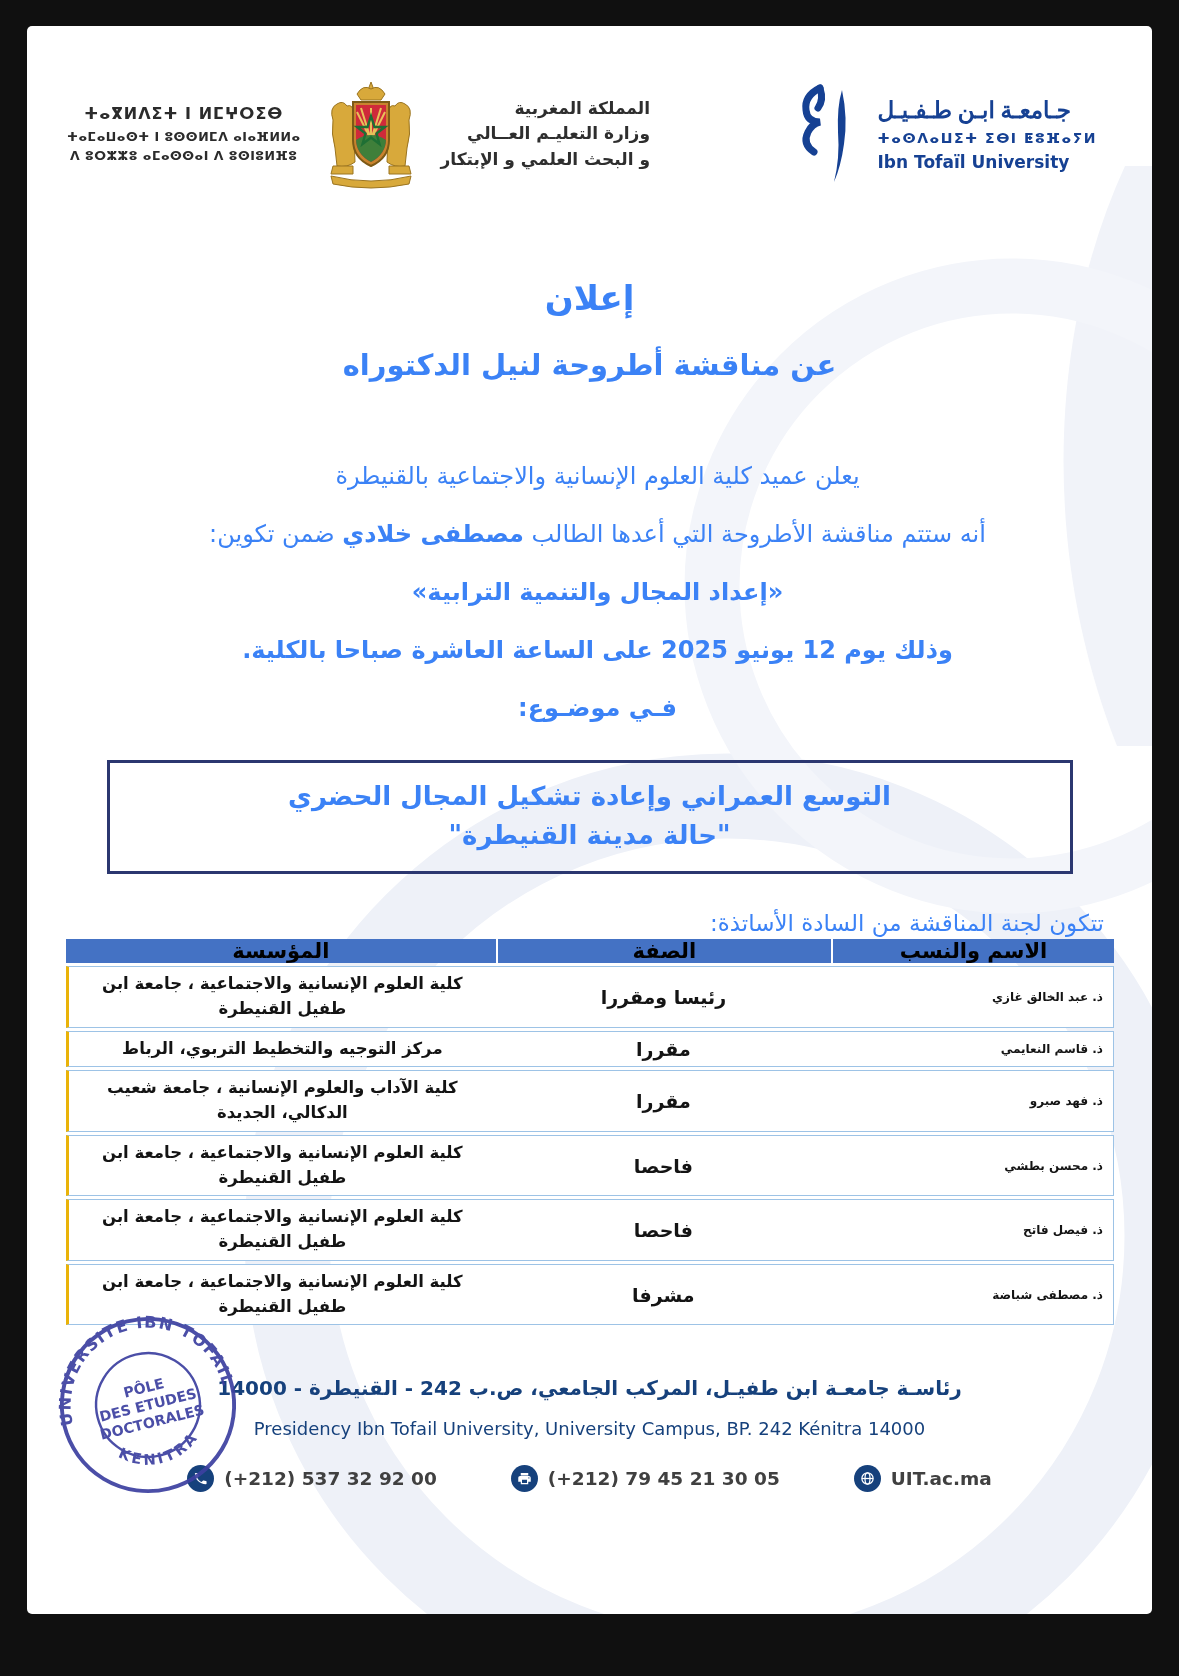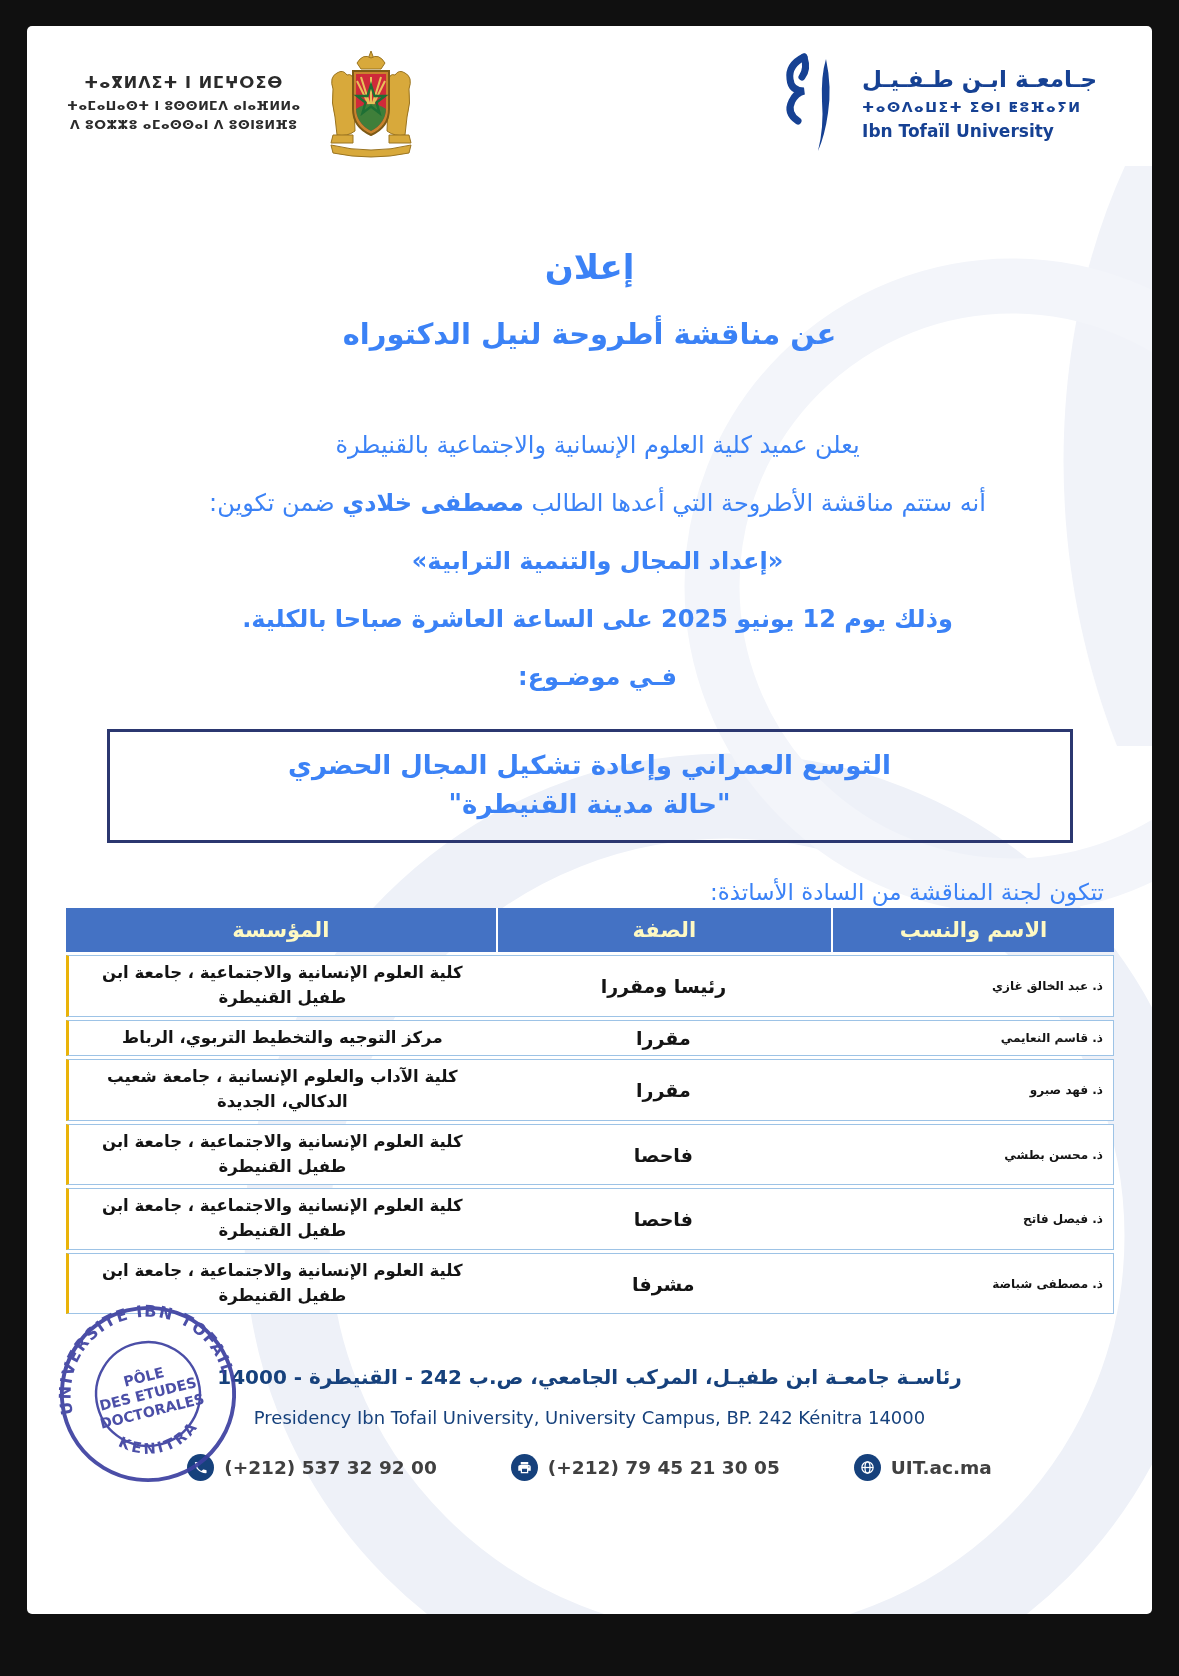--- a/index.html
+++ b/index.html
@@ -16,30 +16,30 @@
     overflow:hidden;
     direction:rtl;
   }
   .content{position:relative;z-index:1;}
   
   .watermark{position:absolute;inset:0;z-index:0;pointer-events:none;}
   
   .header{
     direction:ltr;
     display:flex;justify-content:space-between;align-items:flex-start;
-    padding:21px 55px 0 40px;
+    padding:52px 55px 0 40px;
   }
   .ministry-group{display:flex;align-items:center;gap:22px;}
   .tifinagh-block{color:#2b2b2b;text-align:center;line-height:1.55;}
   .tifinagh-line1{font-size:16px;font-weight:700;letter-spacing:1px;}
   .tifinagh-line2,.tifinagh-line3{font-size:12.5px;font-weight:700;letter-spacing:.5px;}
   .ministry-ar{direction:rtl;text-align:right;color:#2e2e2e;font-weight:700;font-size:17px;line-height:1.5;}
   .university-group{display:flex;align-items:center;gap:14px;}
   .uni-text{color:#164193;text-align:left;line-height:1.35;}
-  .uni-ar{font-size:23px;font-weight:700;direction:rtl;text-align:left;}
+  .uni-ar{font-size:23px;font-weight:700;direction:rtl;text-align:left;font-family:Liberation Serif, serif;}
   .uni-tif{font-size:14px;font-weight:700;letter-spacing:1.5px;margin-top:3px;}
   .uni-en{font-size:17px;font-weight:700;margin-top:3px;}
   
   .t-navy{color:#3b82f6;}
   .ann-title{margin-top:88px;text-align:center;font-size:34px;font-weight:700;}
   .ann-subtitle{margin-top:30px;text-align:center;font-size:29px;font-weight:700;}
   .body-block{margin-top:82px;text-align:center;font-size:24px;line-height:1.0;padding-left:16px;}
   .body-line{margin-top:34px;}
   .b{font-weight:700;}
   
@@ -53,22 +53,22 @@
   .committee-intro{margin:36px 48px 0 0;text-align:right;font-size:23px;}
   table.committee{
     width:1048px;margin:16px auto 0 aupx;margin-inline:38px 39px;
     border-collapse:separate;border-spacing:0 3px;
     table-layout:fixed;
   }
   table.committee col.c-name{width:27%;}
   table.committee col.c-role{width:32%;}
   table.committee col.c-inst{width:41%;}
   table.committee th{
-    background:#4472c4;color:#fef9c3;font-size:21px;font-weight:700;
-    padding:10px 6px;text-align:center;border-inline-end:2px solid #ffffff;
+    background:#4472c4;color:#000000;font-size:21px;font-weight:700;
+    padding:0 6px;text-align:center;border-inline-end:2px solid #ffffff;
   }
   table.committee th:last-child{border-inline-end:none;}
   table.committee td{
     background:#ffffff;color:#141414;font-weight:700;
     border-top:1px solid #9dc3e6;border-bottom:1px solid #9dc3e6;
     padding:5px 10px;vertical-align:middle;
   }
   table.committee td:first-child{border-right:1px solid #9dc3e6;}
   table.committee td:last-child{border-left:3px solid #eab308;}
   td.cell-name{font-size:12px;text-align:right;padding-right:26px;}
@@ -133,20 +133,25 @@
             <line x1="48" y1="62" x2="62" y2="34"></line>
             <line x1="48" y1="62" x2="38" y2="30"></line>
             <line x1="48" y1="62" x2="58" y2="30"></line>
           </g>
           <path d="M33 62 Q48 52 63 62 L63 61 Q63 76 48 84 Q33 76 33 61 Z" fill="#3f7f3a"></path>
           <path d="M48 38 L51.5 49 L62 49 L53.5 55.5 L56.5 66 L48 59.5 L39.5 66 L42.5 55.5 L34 49 L44.5 49 Z" fill="none" stroke="#1e6f34" stroke-width="2.4"></path>
 
           <path d="M8 98 Q48 108 88 98 L86 106 Q48 114 10 106 Z" fill="#d8a93b" stroke="#9a7420" stroke-width="1"></path>
         </svg>
 
+        <div class="ministry-ar">
+          <div>المملكة المغربية</div>
+          <div>وزارة التعليـم العــالي</div>
+          <div>و البحث العلمي و الإبتكار</div>
+        </div>
       </div>
 
       <div class="university-group">
 
         <svg width="74" height="112" viewBox="0 0 74 112">
           <g fill="none" stroke="#164193" stroke-width="7" stroke-linecap="round">
             <path d="M30 10 Q14 18 16 32 Q17 44 30 44 Q22 46 18 54 Q12 66 24 74"></path>
             <path d="M30 10 Q34 22 28 30"></path>
           </g>
           <path d="M52 12 Q58 40 54 66 Q51 88 44 104 Q50 80 48 54 Q47 28 52 12 Z" fill="#164193"></path>

